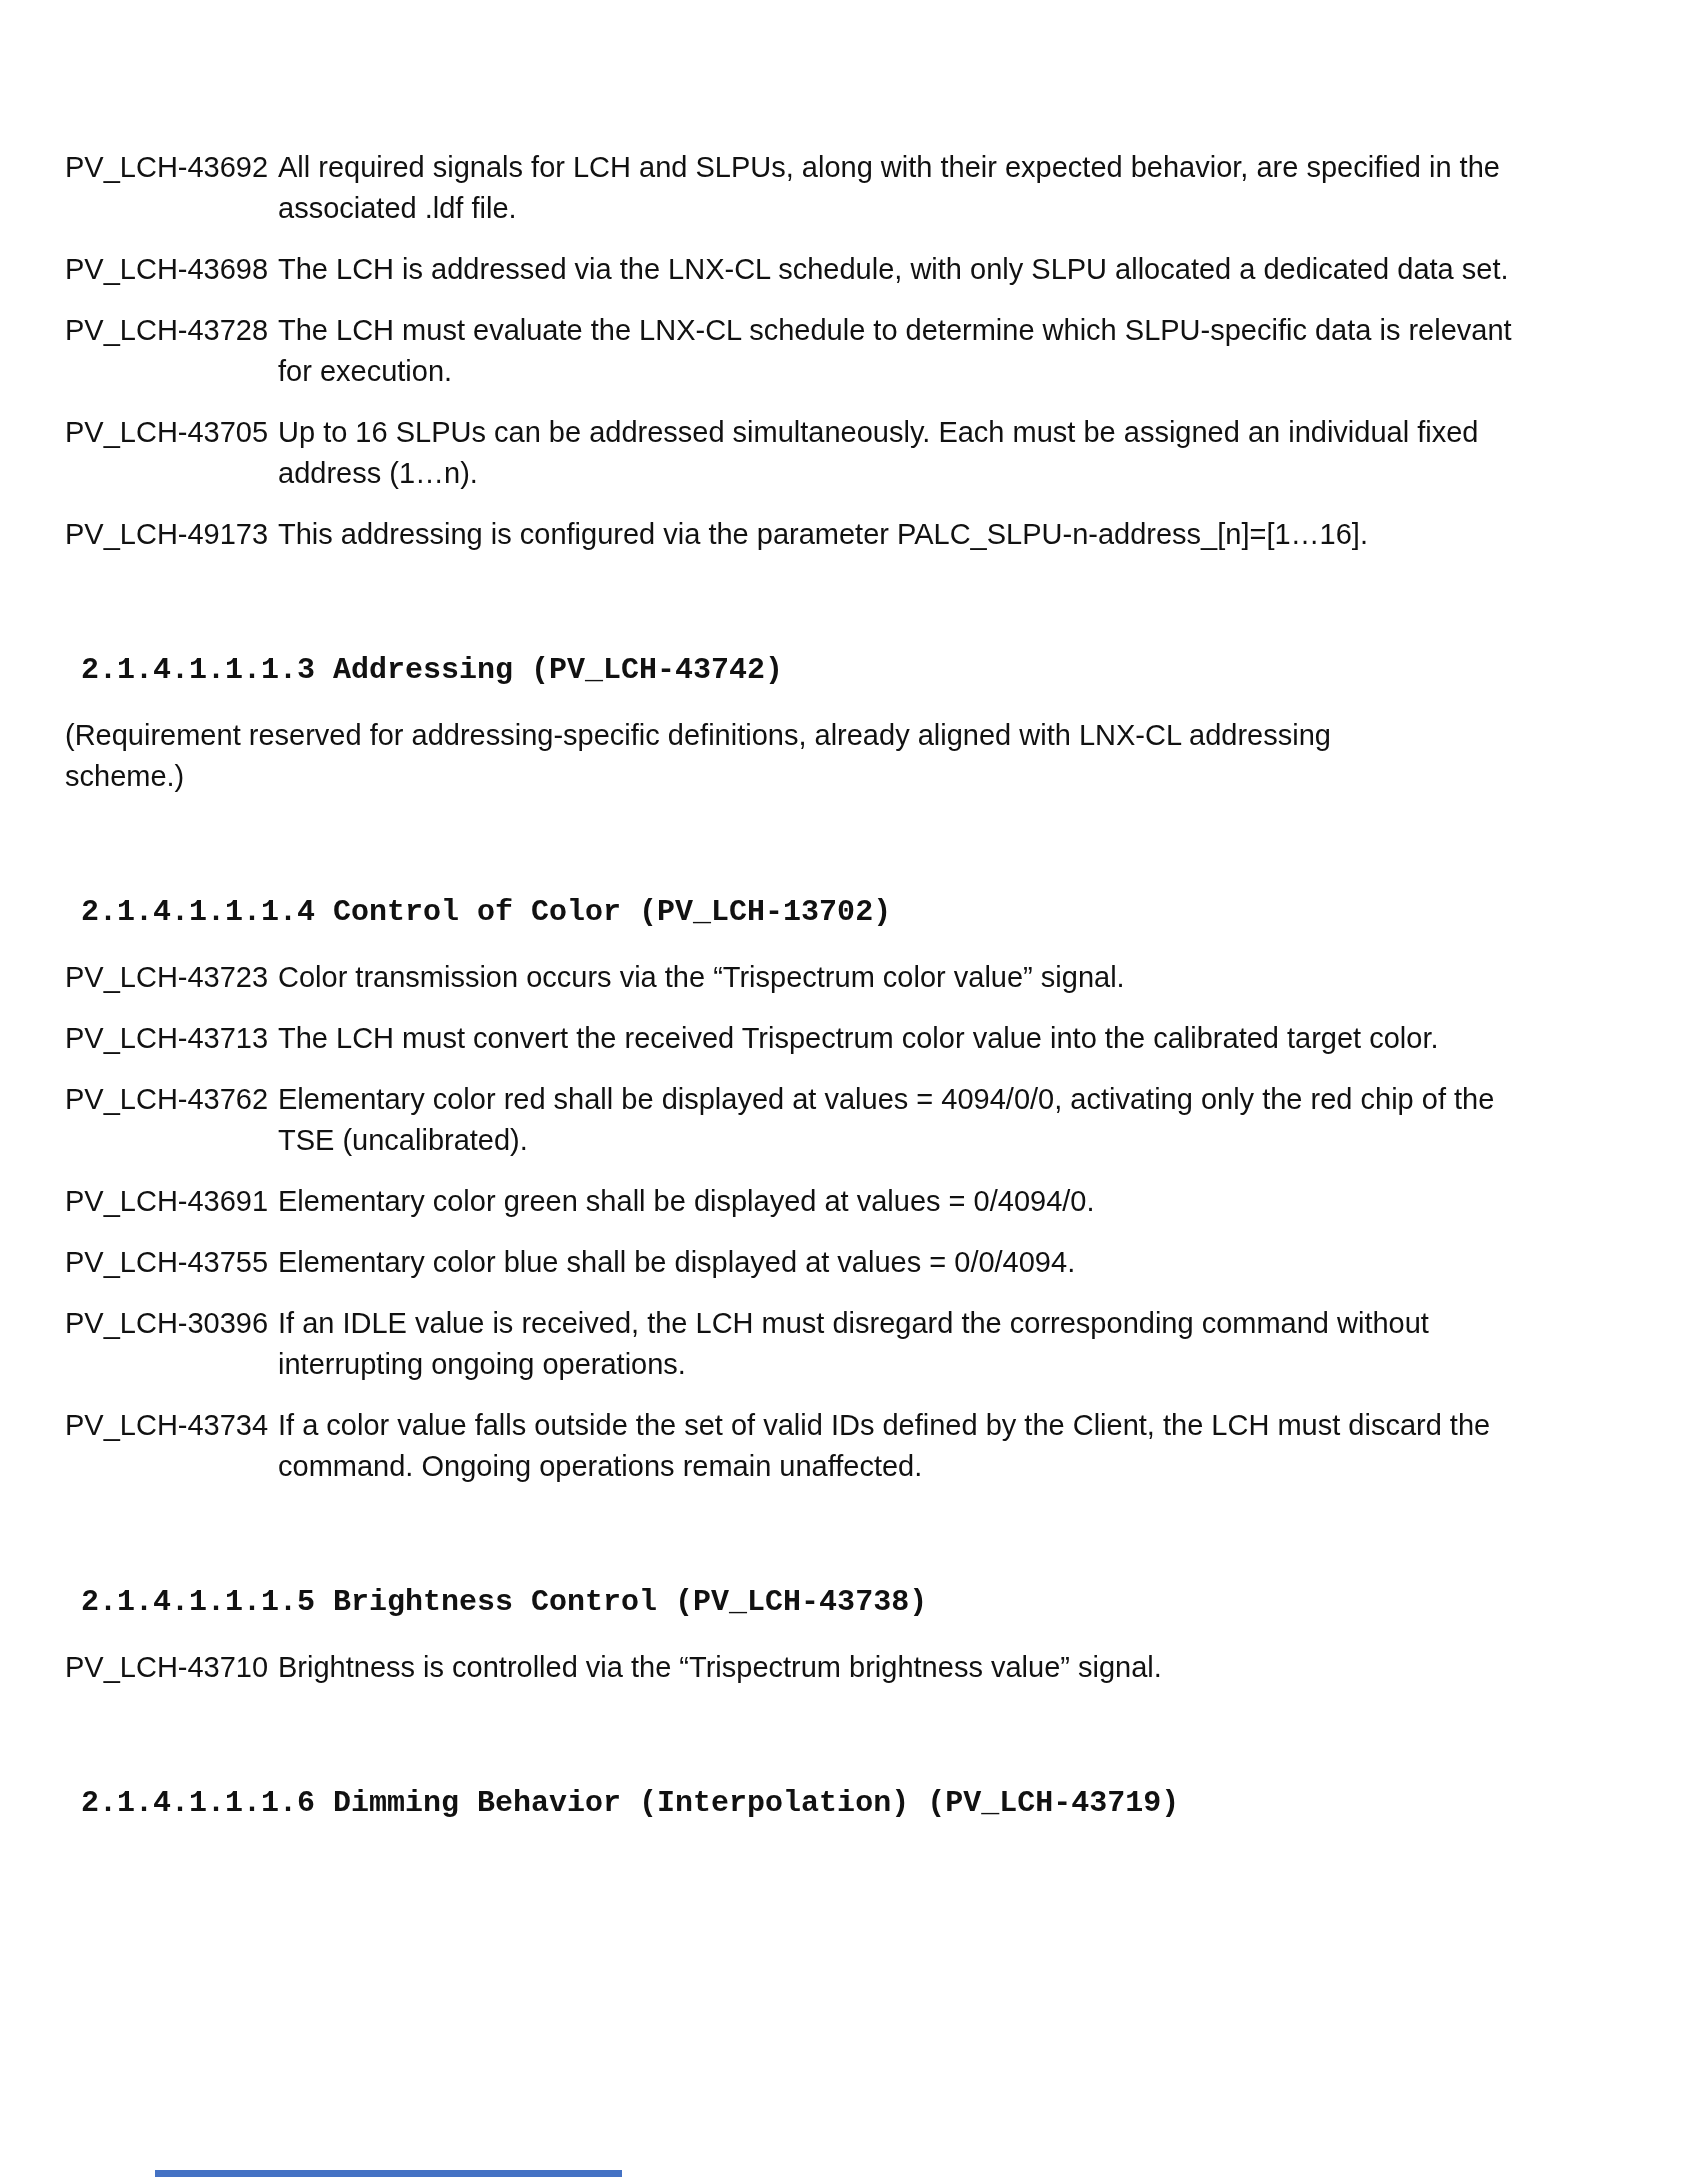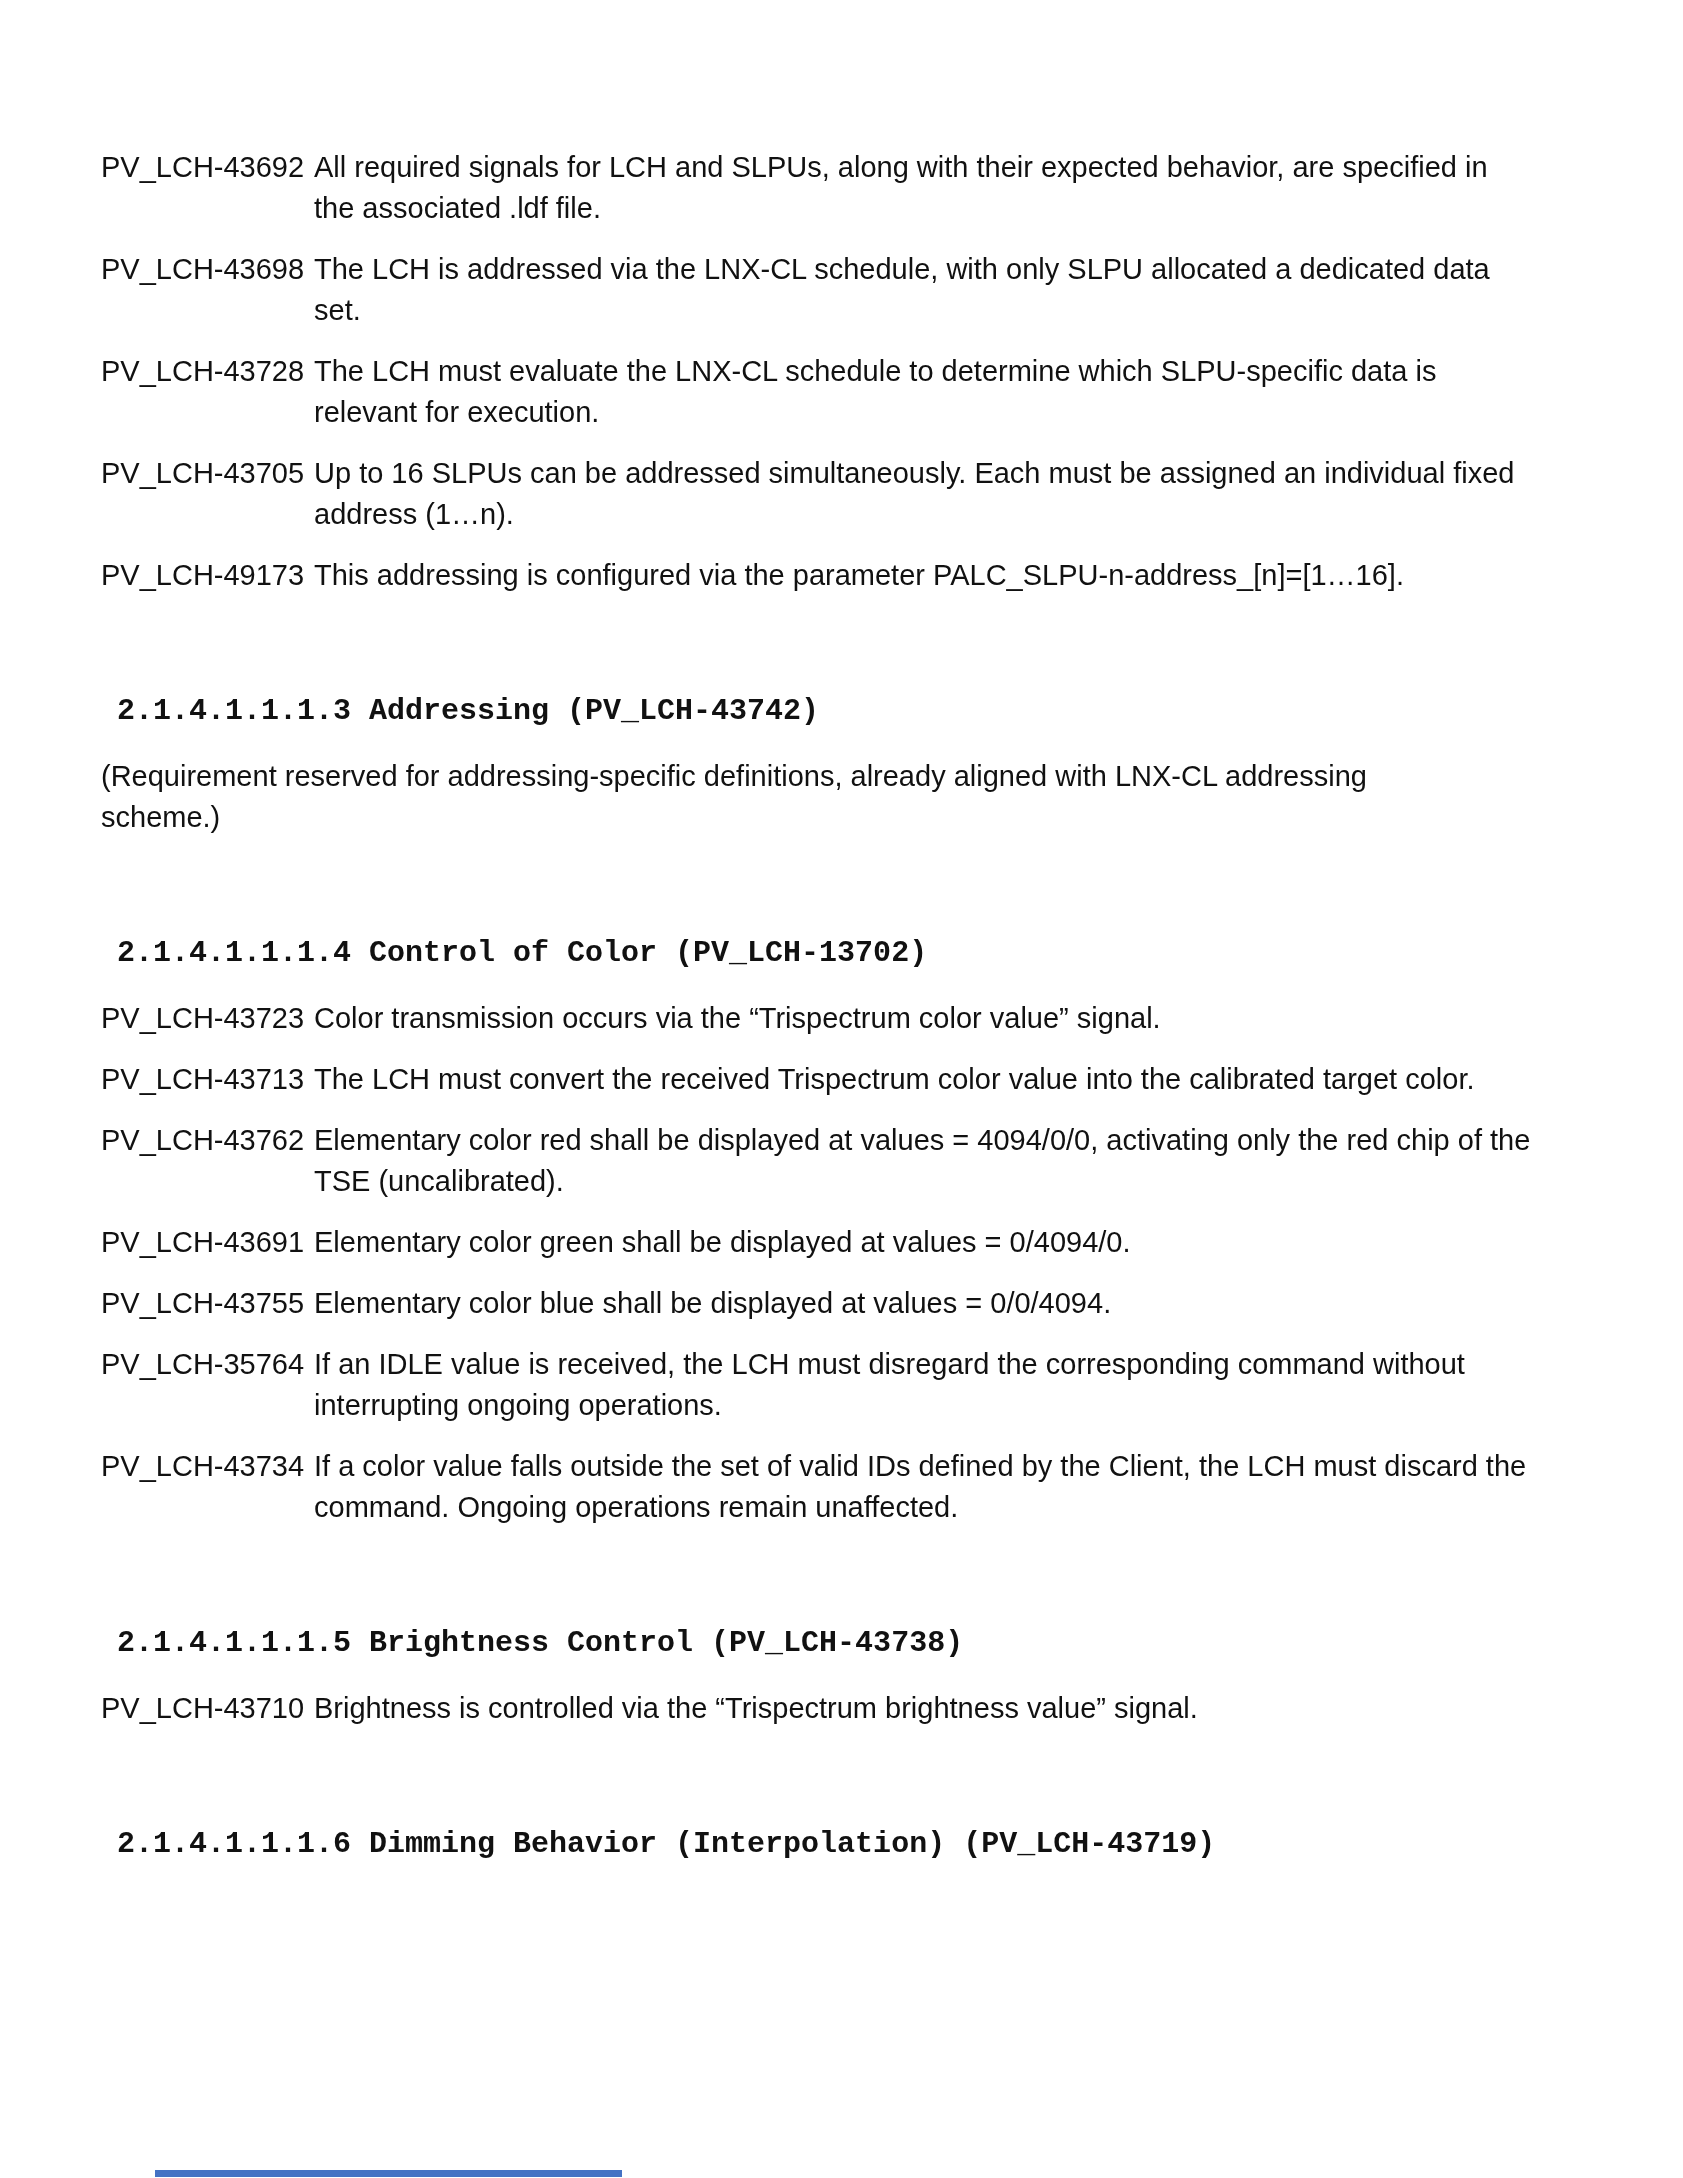--- a/index.html
+++ b/index.html
@@ -11,21 +11,21 @@
     width: 1683px;
     height: 2178px;
     position: relative;
     overflow: hidden;
     font-family: "Liberation Sans", "DejaVu Sans", sans-serif;
     color: #111111;
   }
   .page {
     position: absolute;
     inset: 0;
-    padding: 147px 149px 0 101px;
+    padding: 147px 149px 0 65px;
     box-sizing: border-box;
   }
   .req {
     display: flex;
     align-items: flex-start;
     margin: 0 0 20px 0;
     font-size: 29px;
     line-height: 41px;
   }
   .req-id {
@@ -103,21 +103,21 @@
     </div>
     <div class="req">
       <div class="req-id">PV_LCH-43691</div>
       <div class="req-text">Elementary color green shall be displayed at values = 0/4094/0.</div>
     </div>
     <div class="req">
       <div class="req-id">PV_LCH-43755</div>
       <div class="req-text">Elementary color blue shall be displayed at values = 0/0/4094.</div>
     </div>
     <div class="req">
-      <div class="req-id">PV_LCH-35764</div>
+      <div class="req-id">PV_LCH-30396</div>
       <div class="req-text">If an IDLE value is received, the LCH must disregard the corresponding command without interrupting ongoing operations.</div>
     </div>
     <div class="req">
       <div class="req-id">PV_LCH-43734</div>
       <div class="req-text">If a color value falls outside the set of valid IDs defined by the Client, the LCH must discard the command. Ongoing operations remain unaffected.</div>
     </div>
   </div>
 
   <h2 class="heading">2.1.4.1.1.1.5 Brightness Control (PV_LCH-43738)</h2>
   <div class="section-reqs">

